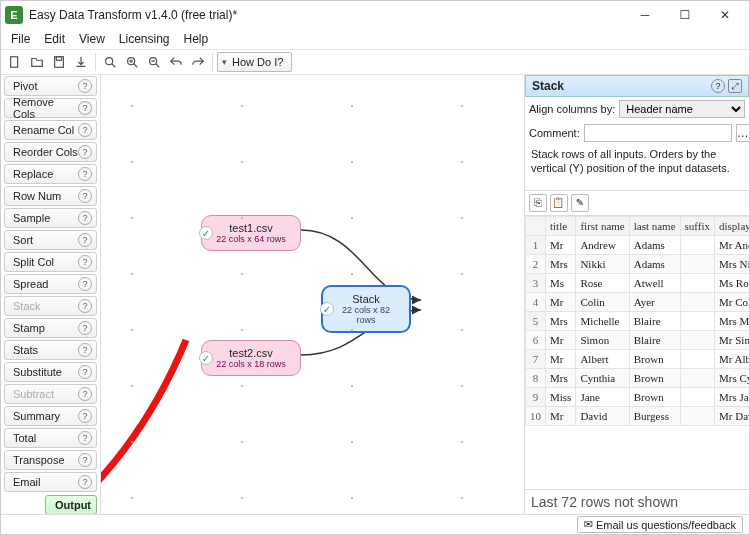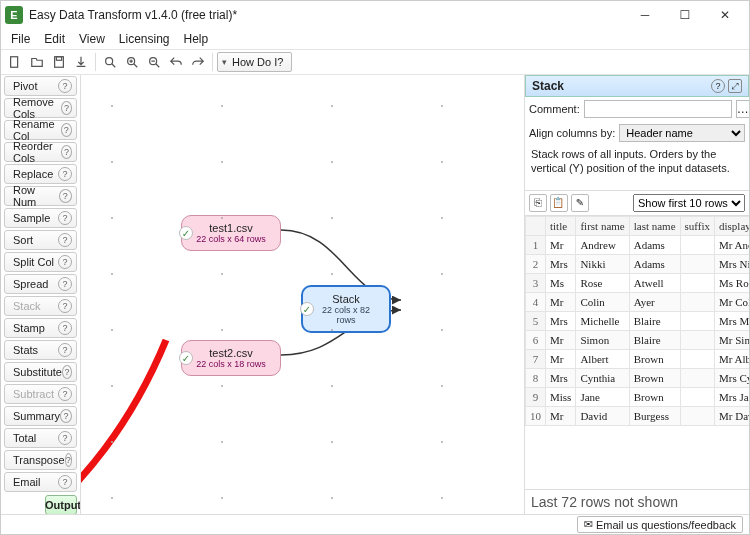--- a/index.html
+++ b/index.html
@@ -12,21 +12,21 @@
 .menubar { height: 20px; display: flex; align-items: center; gap: 2px; padding: 0 4px; }
 .menubar .mi { padding: 2px 6px; }
 .toolbar { height: 26px; display: flex; align-items: center; padding: 0 4px; gap: 2px; border-top: 1px solid #e4e4e4; border-bottom: 1px solid #e4e4e4; }
 .tbtn { width: 20px; height: 20px; display: flex; align-items: center; justify-content: center; border: 1px solid transparent; }
 .tbtn svg { width: 14px; height: 14px; stroke: #555; fill: none; stroke-width: 1.4; }
 .tsep { width: 1px; height: 18px; background: #ddd; margin: 0 2px; }
 .how-do-i { padding: 2px 8px 2px 14px; border: 1px solid #bbb; border-radius: 2px; background: linear-gradient(#fdfdfd,#f1f1f1); height: 20px; display: flex; align-items: center; font-size: 11px; position: relative; }
 .how-do-i::before { content: "▾"; position: absolute; left: 4px; font-size: 9px; color: #555; }
 
 .main { display: flex; height: calc(100% - 28px - 20px - 26px - 20px); }
-.sidebar { width: 80px; border-right: 1px solid #ddd; overflow-y: hidden; position: relative; }
+.sidebar { width: 100px; border-right: 1px solid #ddd; overflow-y: hidden; position: relative; }
 .sidebar-list { display: flex; flex-direction: column; }
 .transform-btn { display: flex; align-items: center; justify-content: space-between; padding: 3px 4px 3px 8px; background: linear-gradient(#fdfdfd,#f1f1f1); border: 1px solid #ccc; border-radius: 3px; margin: 1px 3px; font-size: 11px; height: 20px; }
 .transform-btn.sel { background: linear-gradient(#e5fde5,#cdf3cd); border-color:#8dbb8d;}
 .transform-btn.dim { color: #aaa; }
 .helpq { width: 14px; height: 14px; border-radius: 50%; border: 1px solid #aaa; display: flex; align-items: center; justify-content: center; font-size: 9px; color: #666; }
 
 .canvas { flex: 1; position: relative; background: #fff; overflow: hidden; }
 .canvas .dot { position: absolute; width: 2px; height: 2px; background: #aaa; border-radius: 50%; }
 .node { position: absolute; border-radius: 10px; padding: 6px 10px; font-size: 11px; text-align: center; }
 .node.csv { background: #fcd8e4; border: 1px solid #d08da7; width: 100px; }
@@ -295,34 +295,33 @@
 
   <div class="rightpanel">
     <div class="rp-header">
       <b>Stack</b>
       <div class="hicons">
         <div class="hicon">?</div>
         <div class="hicon" style="border-radius:2px;">⤢</div>
       </div>
     </div>
     <div class="rp-row">
+      <label>Align columns by:</label>
+      <select><option>Header name</option></select>
+    </div>
+    <div class="rp-row">
       <label>Comment:</label>
       <input type="text" value="" style="">
       <div style="width:16px;height:18px;border:1px solid #bbb;display:flex;align-items:center;justify-content:center;">…</div>
-    </div>
-    <div class="rp-row">
-      <label>Align columns by:</label>
-      <select><option>Header name</option></select>
     </div>
     <div class="rp-desc">Stack rows of all inputs. Orders by the vertical (Y) position of the input datasets.</div>
     <div class="rp-tools">
       <div class="tb">⎘</div>
       <div class="tb">📋</div>
       <div class="tb">✎</div>
-      <select><option>Show first 10 rows</option></select>
     </div>
     <div class="datagrid">
       <table id="grid">
           <thead>
             <tr id="grid-head">
               <th></th>
               <th>title</th>
               <th>first name</th>
               <th>last name</th>
               <th>suffix</th>

